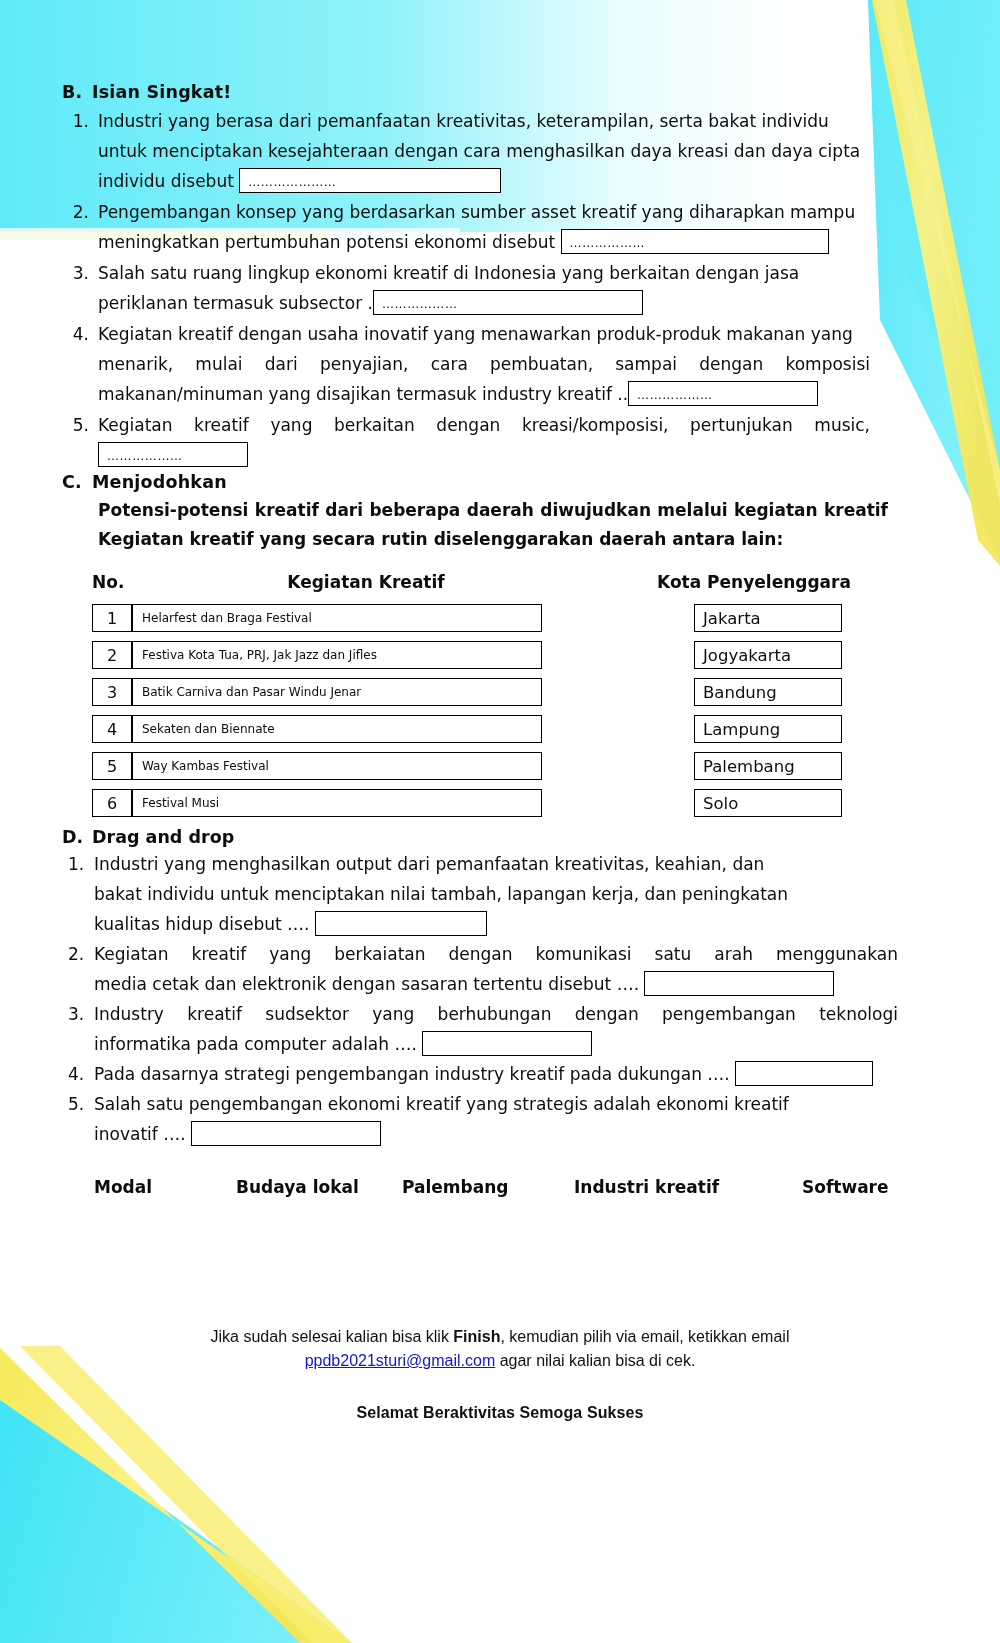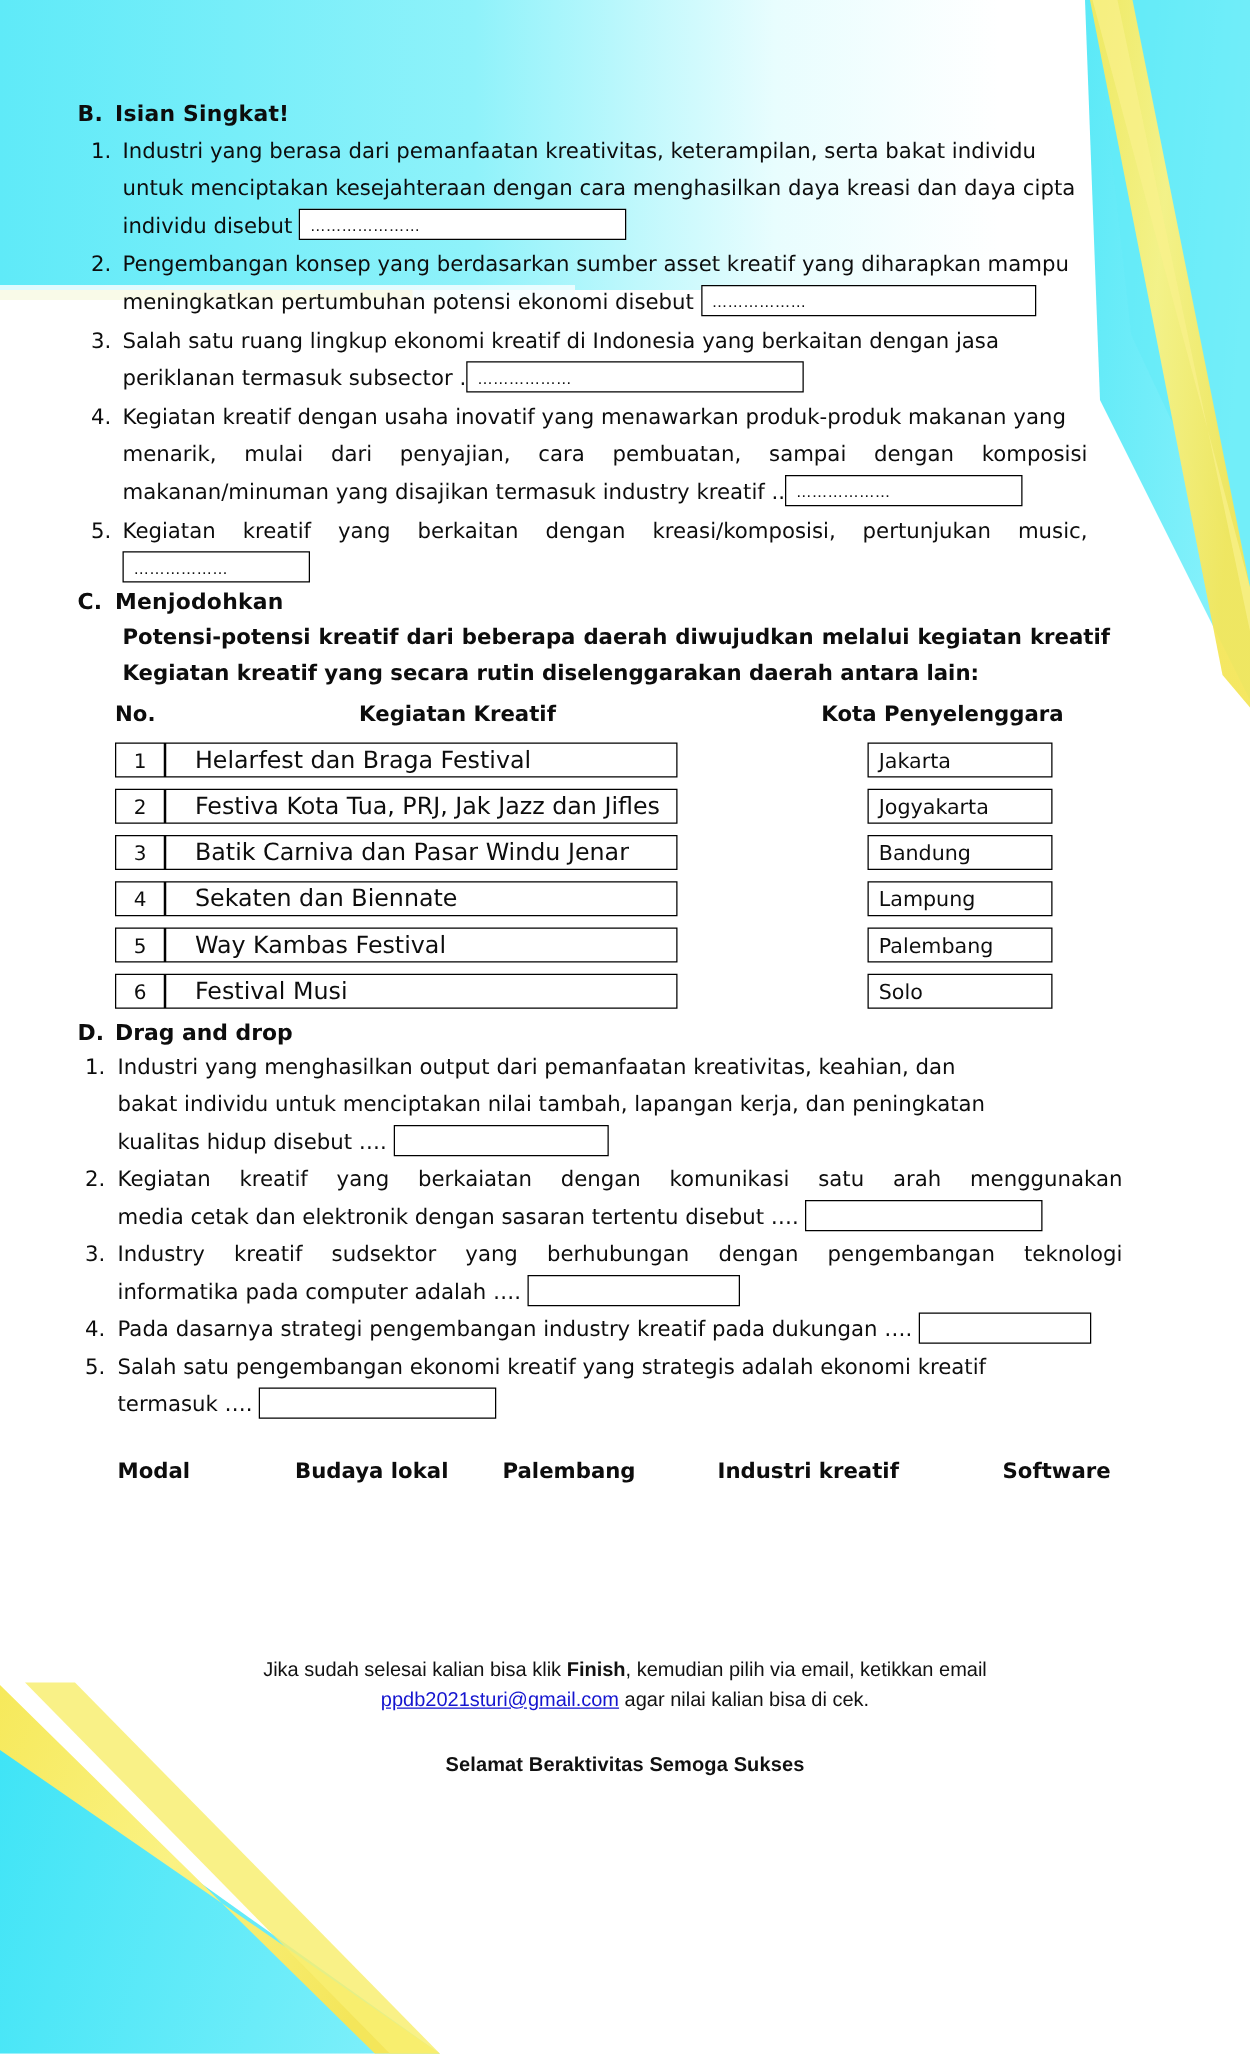--- a/index.html
+++ b/index.html
@@ -90,21 +90,21 @@
   .c-para {
     font-weight: bold;
     font-size: 17px; line-height: 29px;
     text-align: justify;
     margin-left: 36px; width: 790px;
   }
   .c-para .ll { text-align: left; }
 
   
   .match {
-    margin-top: 8px;
+    margin-top: 18px;
     margin-left: 30px;
     position: relative;
   }
   .match-head {
     display: flex; font-weight: bold; font-size: 17px;
     margin-bottom: 12px;
   }
   .mh-no { width: 48px; flex: 0 0 48px; }
   .mh-act { width: 452px; flex: 0 0 452px; text-align: center; }
   .mh-city { flex: 1 1 auto; text-align: center; padding-left: 18px; }
@@ -120,22 +120,22 @@
     display: flex; align-items: center;
   }
   .m-no {
     width: 40px; flex: 0 0 40px;
     justify-content: center;
     font-size: 16px;
     border-right: 1.6px solid #000;
   }
   .m-act {
     width: 410px; flex: 0 0 410px;
-    padding-left: 23px;
-    font-size: 19px;
+    padding-left: 9px;
+    font-size: 12px;
   }
   .m-pair { display: flex; }
   .m-gap { width: 152px; flex: 0 0 152px; }
   .m-city {
     width: 148px; flex: 0 0 148px;
     padding-left: 8px;
     font-size: 16.5px;
   }
 
   
@@ -437,21 +437,21 @@
             <span class="abox plain" style="width:138px"></span>
           </span>
         </span>
       </li>
 
       <li class="dq">
         <span class="num">5.</span>
         <span class="body">
           <span style="display:block">Salah satu pengembangan ekonomi kreatif yang strategis adalah ekonomi kreatif</span>
           <span class="ll" style="display:block">
-            <span>termasuk ….</span>
+            <span>inovatif ….</span>
             <span class="abox plain" style="width:190px"></span>
           </span>
         </span>
       </li>
 
     </ol>
 
     <div class="wordbank">
       <span class="wb-item a">Modal</span>
       <span class="wb-item b">Budaya lokal</span>

